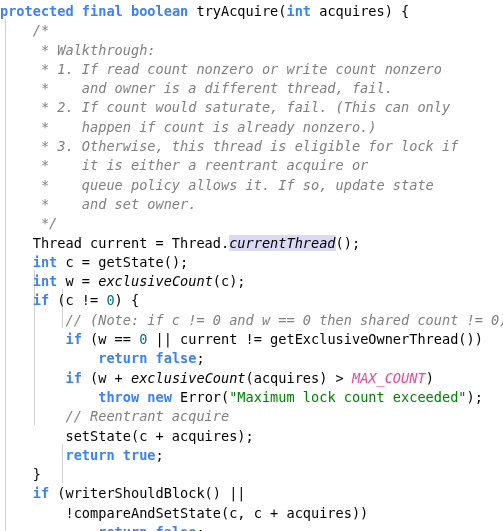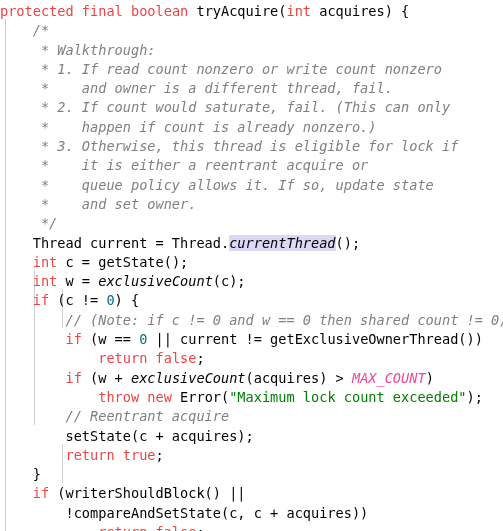--- a/index.html
+++ b/index.html
@@ -37,21 +37,21 @@
     padding: 2px 0 0 0;
     white-space: pre;
     font-family: inherit;
     font-size: inherit;
     line-height: inherit;
     color: #000000;
   }
   .ln { display: block; height: 19.3px; }
 
   
-  .kw   { color: #ef4444; font-weight: normal; }
+  .kw   { color: #3b82f6; font-weight: bold; }
   .cmt  { color: #808080; font-style: italic; }
   .str  { color: #008000; }
   .num  { color: #0b6e84; }
   .stat { font-style: italic; color: #000000; }
   .cons { color: #ec4899; font-style: italic; }
   .hl   { background: #dcd9f5; }
   .pln  { color: #000000; }
 </style>
 </head>
 <body>

